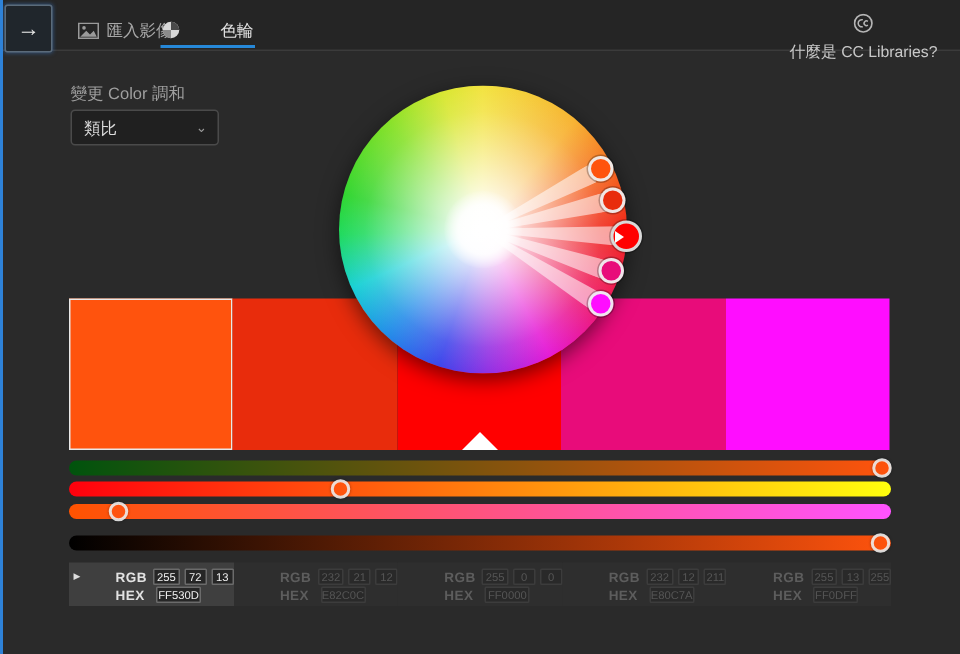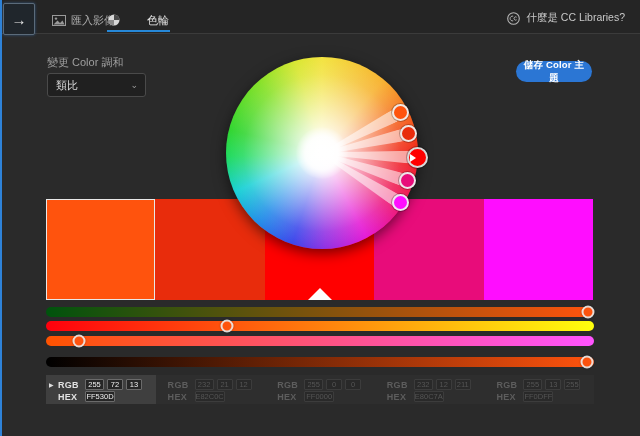--- a/index.html
+++ b/index.html
@@ -15,21 +15,21 @@
   #back-btn{position:absolute;left:3px;top:3px;width:30px;height:30px;background:#20262c;
             border:1px solid #5b6b7a;border-radius:2px;color:#e8e8e8;font-size:15px;
             display:flex;align-items:center;justify-content:center;cursor:pointer;box-shadow:0 0 3px rgba(60,130,216,.5);}
   .tab{position:absolute;top:8px;height:24px;display:flex;align-items:center;gap:5px;
        color:#a8a8a8;font-size:11px;cursor:pointer;}
   .tab.active{color:#e3e3e3;}
   .tab .underline{position:absolute;left:-1px;right:-1px;bottom:0;height:2px;background:#2688d8;}
   #tab-import{left:52px;}
   #tab-wheel{left:108px;gap:27px;}
   #help-link{position:absolute;right:15px;top:9px;height:18px;display:flex;align-items:center;gap:6px;
-             color:#c8c8c8;font-size:10.5px;cursor:pointer;}
+             color:#c8c8c8;font-size:10.5px;cursor:pointer;flex-direction:column;}
 
   
   #harmony-label{position:absolute;left:47px;top:55px;font-size:11px;color:#9f9f9f;}
   #harmony-select{position:absolute;left:47px;top:73px;width:97px;height:22px;background:#202020;
                   border:1px solid #4a4a4a;border-radius:3px;color:#dcdcdc;font-size:11px;
                   display:flex;align-items:center;cursor:pointer;}
   #harmony-select .val{padding-left:8px;flex:1;}
   #harmony-select .chev{padding-right:7px;color:#9a9a9a;font-size:9px;}
 
   
@@ -73,21 +73,21 @@
   .handle{position:absolute;top:50%;width:13px;height:13px;border-radius:50%;box-sizing:border-box;
           transform:translate(-50%,-50%);border:2px solid rgba(235,235,235,.9);
           box-shadow:0 0 2px rgba(0,0,0,.4);cursor:grab;}
 
   
   #value-panel{position:absolute;left:46px;top:375px;width:548px;height:29px;display:flex;gap:0;}
   .cv-group{width:109.6px;box-sizing:border-box;padding:3px 0 3px 12px;position:relative;}
   .cv-group.selected{background:#3f3f3f;}
   .cv-group.dim{background:#2e2e2e;}
   .cv-row{display:flex;align-items:center;height:11px;margin:1px 0;gap:3px;}
-  .cv-label{width:24px;font-size:9px;font-weight:bold;letter-spacing:.3px;}
+  .cv-label{width:24px;font-size:9px;font-weight:bold;letter-spacing:.3px;margin-left:19px;}
   .selected .cv-label{color:#e2e2e2;} .dim .cv-label{color:#5d5d5d;}
   .cv-box{height:11px;box-sizing:border-box;font-size:7.5px;display:flex;align-items:center;
           justify-content:center;border-radius:1px;cursor:text;text-align:center;}
   .selected .cv-box{background:#262626;border:1px solid #6b6b6b;color:#efefef;}
   .dim .cv-box{background:#292929;border:1px solid #3c3c3c;color:#555;}
   .cv-box.n1{width:19px;} .cv-box.n2{width:16px;} .cv-box.n3{width:16px;} .cv-box.hex{width:30px;}
   .cv-expander{position:absolute;left:3px;top:6px;font-size:6px;color:#ddd;cursor:pointer;}
   .icon-svg{display:block;}
 </style>
 </head>
@@ -135,21 +135,20 @@
       <span>什麼是 CC Libraries?</span>
     </div>
   </div>
 
   <div id="harmony-label">變更 Color 調和</div>
   <div id="harmony-select">
     <span class="val">類比</span>
     <span class="chev">⌄</span>
   </div>
 
-  <button id="save-btn" style="background-color: rgb(43, 118, 212);">儲存 Color 主題</button>
 
   <div id="swatch-row">
     <div class="swatch selected" style="background-color: rgb(255, 83, 13);"></div>
     <div class="swatch" style="background-color: rgb(232, 44, 12);"></div>
     <div class="swatch" style="background-color: rgb(255, 0, 0);">
       <div class="base-pointer"></div>
     </div>
     <div class="swatch" style="background-color: rgb(232, 12, 122);"></div>
     <div class="swatch" style="background-color: rgb(255, 13, 255);"></div>
   </div>

